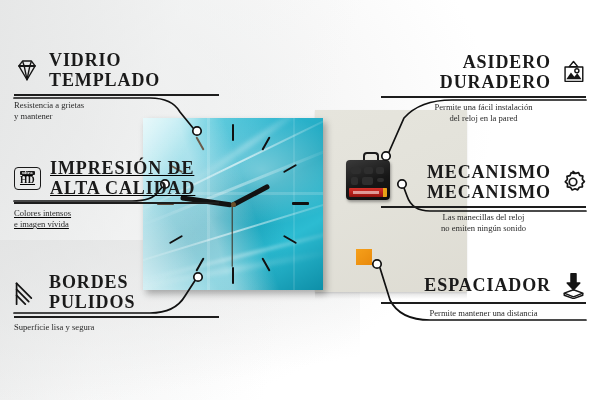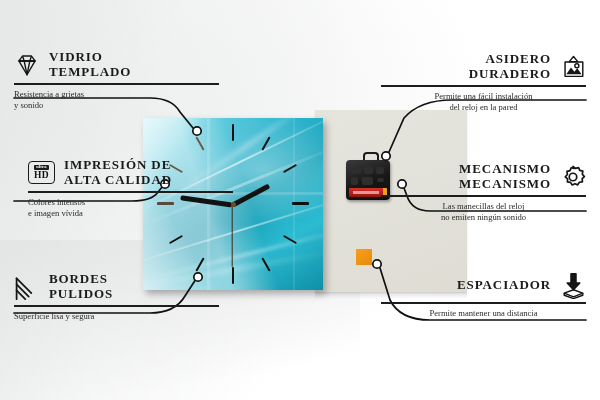--- a/index.html
+++ b/index.html
@@ -103,41 +103,41 @@
 
   
   .feat{position:absolute;width:205px;}
   .feat .head{display:flex;align-items:center;gap:9px;}
   .feat.left .head{justify-content:flex-start;}
   .feat.right .head{justify-content:flex-end;}
   .feat .titles{line-height:1.12;}
   .feat.right .titles{text-align:right;}
   .feat .t1,.feat .t2{
     font-family:"Liberation Serif", serif;
-    font-weight:bold;font-size:13px;letter-spacing:.9px;color:#1a1a1a;
+    font-weight:bold;font-size:18px;letter-spacing:.9px;color:#1a1a1a;
     white-space:nowrap;
   }
   .feat .rule{height:1.6px;background:#1d1d1d;margin-top:4px;width:100%;}
   .feat .desc{
     margin-top:4px;font-size:8.6px;line-height:1.32;color:#2a2a2a;
     font-family:"Liberation Serif", serif;
   }
   .feat.right .desc{text-align:center;}
   .ico{width:26px;height:26px;flex:0 0 26px;display:block;}
   .ico.hd{
     width:25px;height:21px;flex:0 0 25px;border:1.8px solid #1a1a1a;border-radius:4px;
     display:flex;flex-direction:column;align-items:center;justify-content:center;line-height:1;
   }
   .ico.hd .u{font-size:4.6px;font-weight:bold;letter-spacing:.2px;color:#1a1a1a;
     background:#1a1a1a;color:#fff;padding:0 2px;border-radius:1px;}
   .ico.hd .h{font-size:9.5px;font-weight:bold;letter-spacing:.4px;color:#111;margin-top:1px;}
 
   
   #f-vidrio{left:14px;top:50px;}
-  #f-impresion{left:28px;top:158px;}
+  #f-impresion{left:14px;top:158px;text-decoration:underline;}
   #f-bordes{left:14px;top:272px;}
   
   #f-asidero{left:381px;top:52px;}
   #f-mecanismo{left:381px;top:162px;}
   #f-espaciador{left:381px;top:272px;}
 </style>
 </head>
 <body>
 
 <div id="stage">
@@ -234,21 +234,21 @@
         </svg>
       </span>
       <span class="titles">
         <div class="t1">VIDRIO</div>
         <div class="t2">TEMPLADO</div>
       </span>
     </div>
     <div class="rule"></div>
     <div class="desc">
       <div>Resistencia a grietas</div>
-      <div>y sonido</div>
+      <div>y mantener</div>
     </div>
   </div>
 
   <div class="feat left" id="f-impresion">
     <div class="head">
       <span class="ico hd">
         <span class="u">ultra</span>
         <span class="h">HD</span>
       </span>
       <span class="titles">

